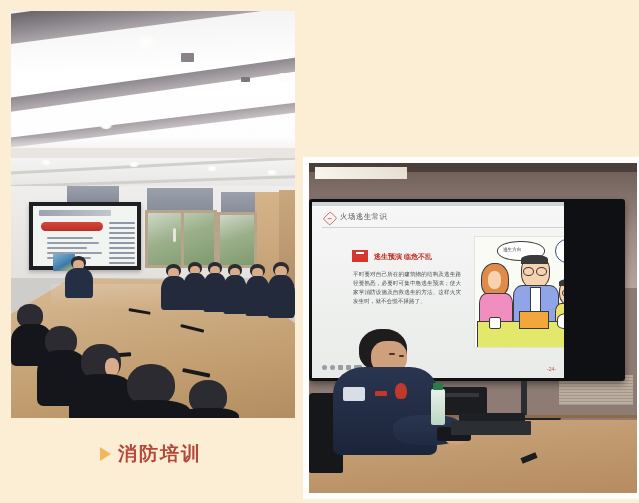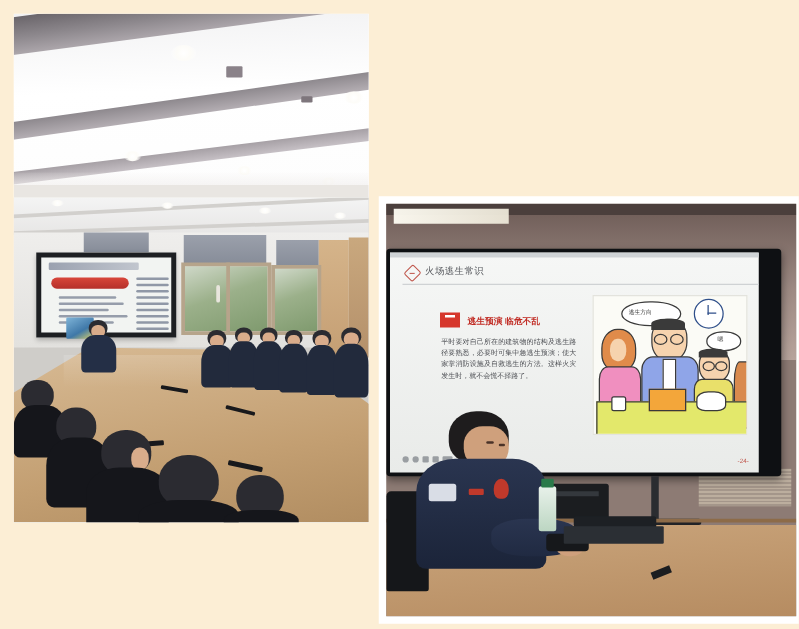--- a/index.html
+++ b/index.html
@@ -264,21 +264,21 @@
 
   <div class="photo" id="photo-lecture">
     <div class="inner">
 
       <div class="lec-wall"></div>
       <div class="lec-ceilstrip"></div>
       <div class="lec-lightpanel"></div>
       <div class="lec-vent" style="right:4px;top:212px;width:74px;height:30px;"></div>
 
       <div class="lec-tvframe" style="left:0px;top:36px;width:316px;height:182px;">
-        <div class="lec-tvscreen" style="left:3px;top:3px;right:3px;bottom:3px;width:295px;height:176px;">
+        <div class="lec-tvscreen" style="left:3px;top:3px;right:3px;bottom:3px;width:252px;height:176px;">
           <div class="lec-tvtopbar"></div>
 
           <div class="slide-badge" style="left:12px;top:10px;"></div>
           <div class="slide-title" style="left:28px;top:10px;">火场逃生常识</div>
           <div class="slide-rule" style="left:10px;top:25px;width:292px;"></div>
 
           <div class="slide-redbox" style="left:40px;top:48px;width:16px;height:12px;"></div>
           <div style="position:absolute;left:44px;top:50px;width:8px;height:1.6px;background:#fff;"></div>
           <div class="slide-redhead" style="left:62px;top:50px;">逃生预演  临危不乱</div>
 
@@ -364,14 +364,18 @@
 
       <div style="position:absolute;left:128px;top:264px;width:34px;height:14px;background:#16181b;border-radius:3px;"></div>
       <div class="lec-laptop" style="left:150px;top:250px;width:66px;height:10px;"></div>
       <div class="lec-laptopkb" style="left:142px;top:258px;width:80px;height:14px;"></div>
       <div class="lec-bottle" style="left:122px;top:226px;width:14px;height:36px;"></div>
       <div class="lec-bottlecap" style="left:124px;top:220px;width:10px;height:7px;"></div>
       <div style="position:absolute;left:212px;top:292px;width:16px;height:6px;background:#1b1d20;transform:rotate(-22deg);"></div>
     </div>
   </div>
 
+  <div id="caption">
+    <span class="tri"></span>
+    <span class="txt">消防培训</span>
+  </div>
 
 </div>
 
 </body></html>

